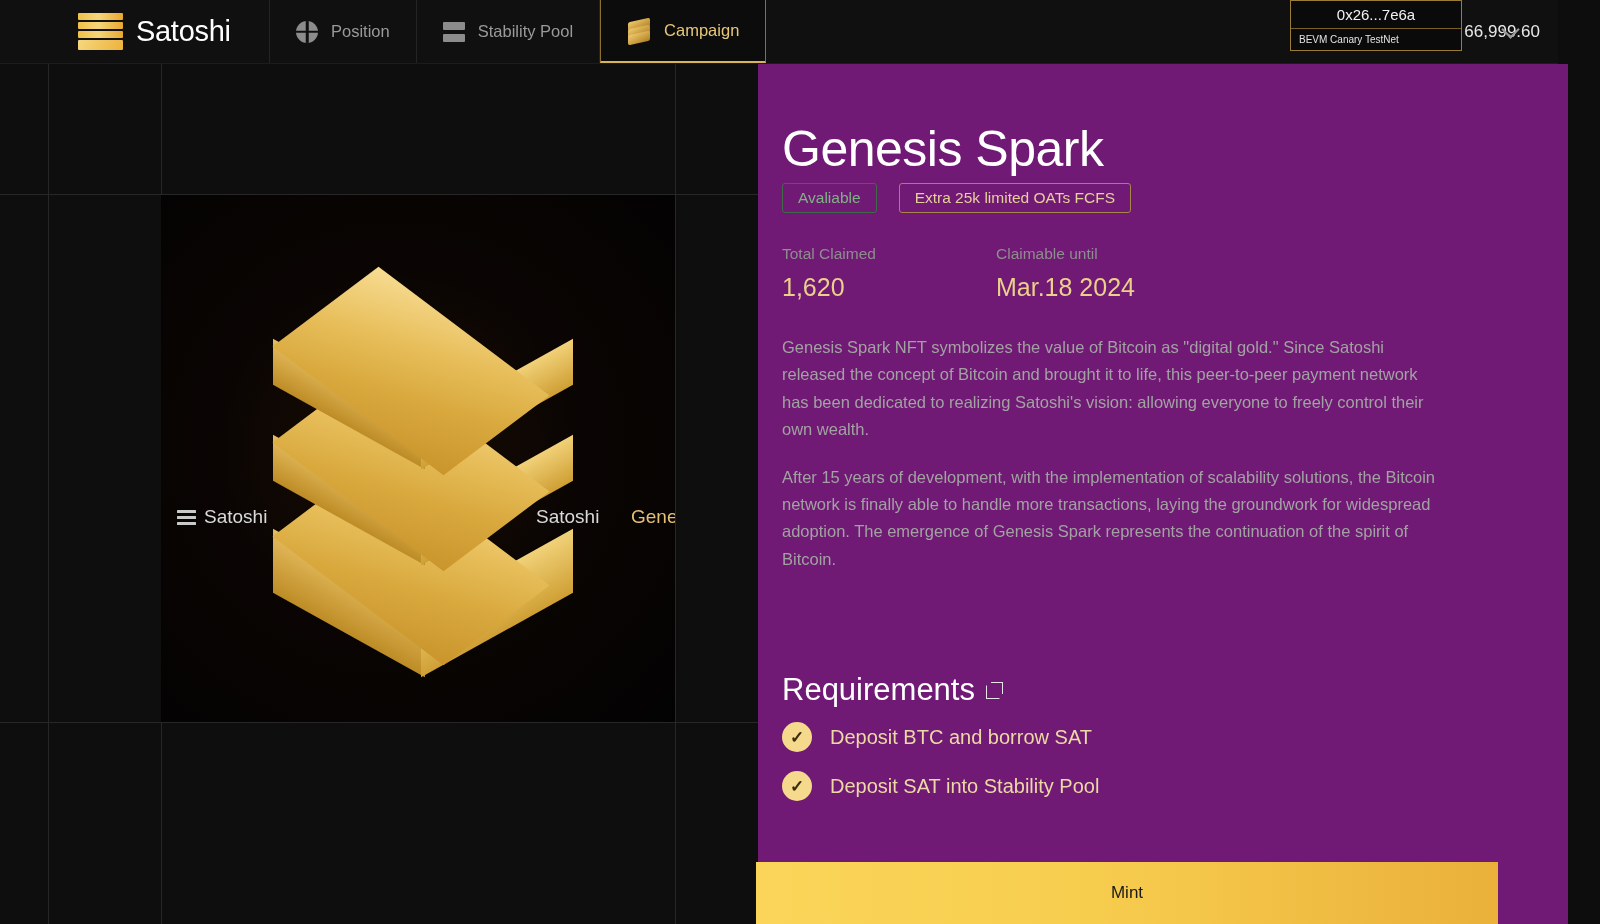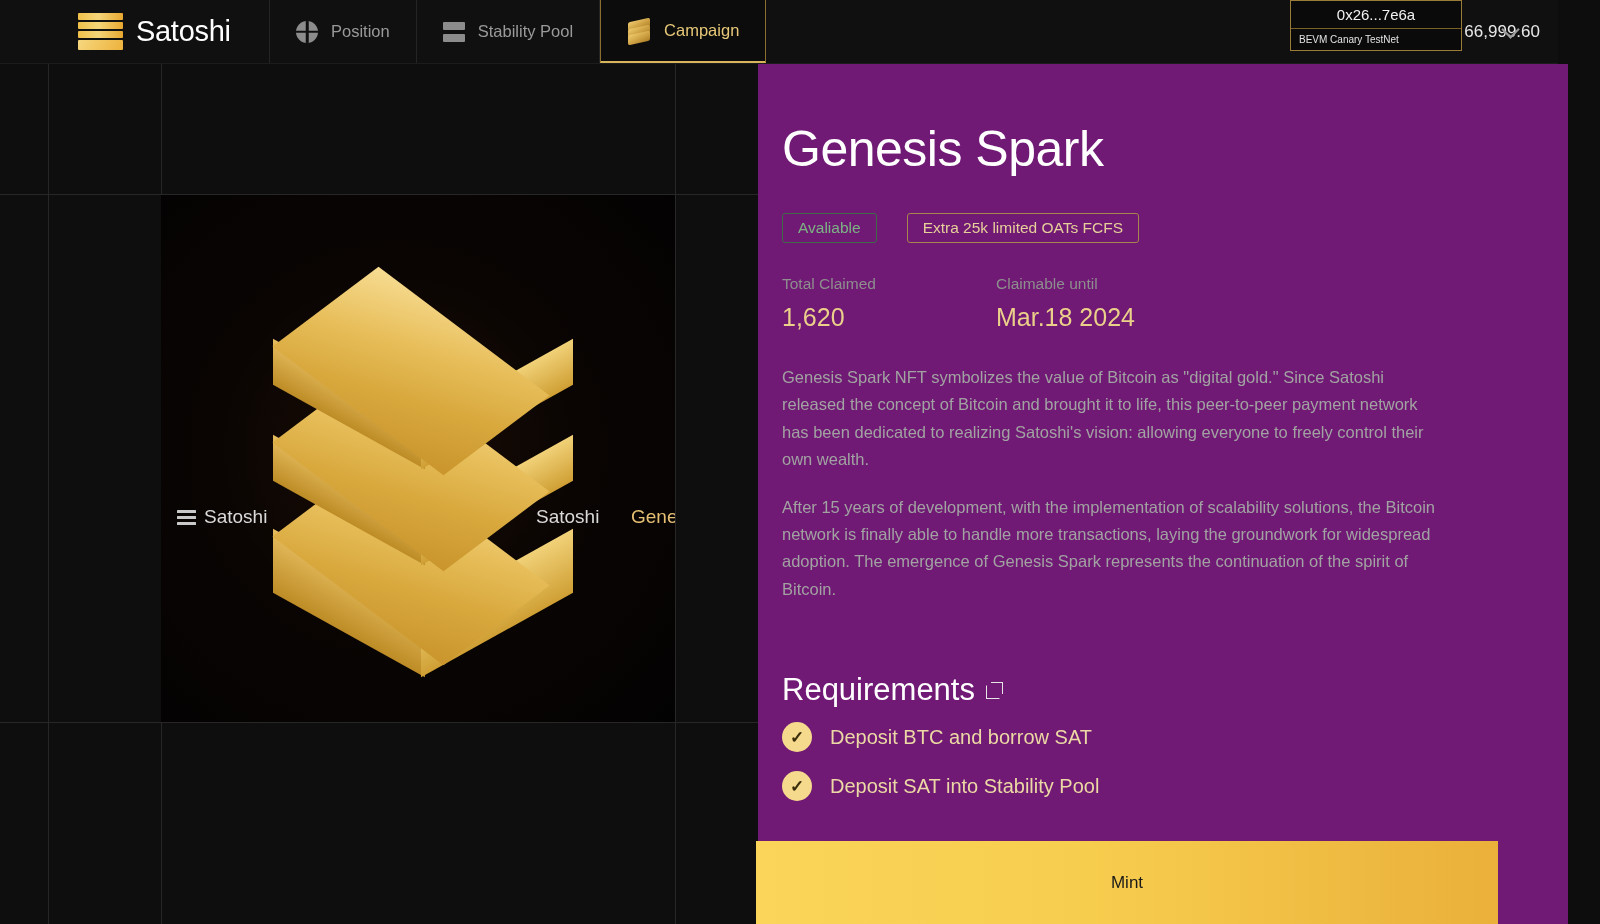--- a/index.html
+++ b/index.html
@@ -171,21 +171,21 @@
   .s3 { top:190px; }
   .s3 .fl, .s3 .fr { height:64px; }
 
   
   .right-pane {
     position:absolute; left:758px; top:64px; width:810px; height:860px;
     background:#701a75;
     padding:58px 100px 0 24px;
   }
   .title { font-size:50px; color:#fff; font-weight:400; letter-spacing:-.5px; line-height:1.1; }
-  .badges { display:flex; gap:30px; margin-top:36px; }
+  .badges { display:flex; gap:22px; margin-top:6px; }
   .badge { padding:5px 15px; font-size:15.5px; border-radius:3px; }
   .badge-avail { border:1px solid #3e6b46; color:#7db384; }
   .badge-oats  { border:1px solid #a8854a; color:#e6cf9a; }
 
   .stats { display:flex; margin-top:32px; }
   .stat { min-width:214px; }
   .stat-label { font-size:15.5px; color:#8e8e8e; }
   .stat-value { font-size:25px; color:#ebd08a; margin-top:10px; }
 
   .desc { margin-top:32px; max-width:660px; }
@@ -212,21 +212,21 @@
   .req-item { display:flex; align-items:center; gap:18px; margin-bottom:19px; }
   .check {
     width:30px; height:30px; border-radius:50%;
     background:#f5d98c; color:#3a2d0c;
     display:flex; align-items:center; justify-content:center;
     font-size:17px; font-weight:bold;
   }
   .req-text { font-size:20px; color:#ecd8a4; }
 
   .mint-btn {
-    position:absolute; left:-2px; bottom:0; width:742px; height:83px;
+    position:absolute; left:-2px; bottom:0; width:742px; height:62px;
     background:linear-gradient(90deg,#fad559 0%,#f7cd4e 45%,#eab03a 100%);
     color:#1a1a1a; font-size:17px;
     display:flex; align-items:center; justify-content:center;
     border:none; cursor:pointer;
   }
 </style>
 </head>
 <body>
 
 <div class="app">

